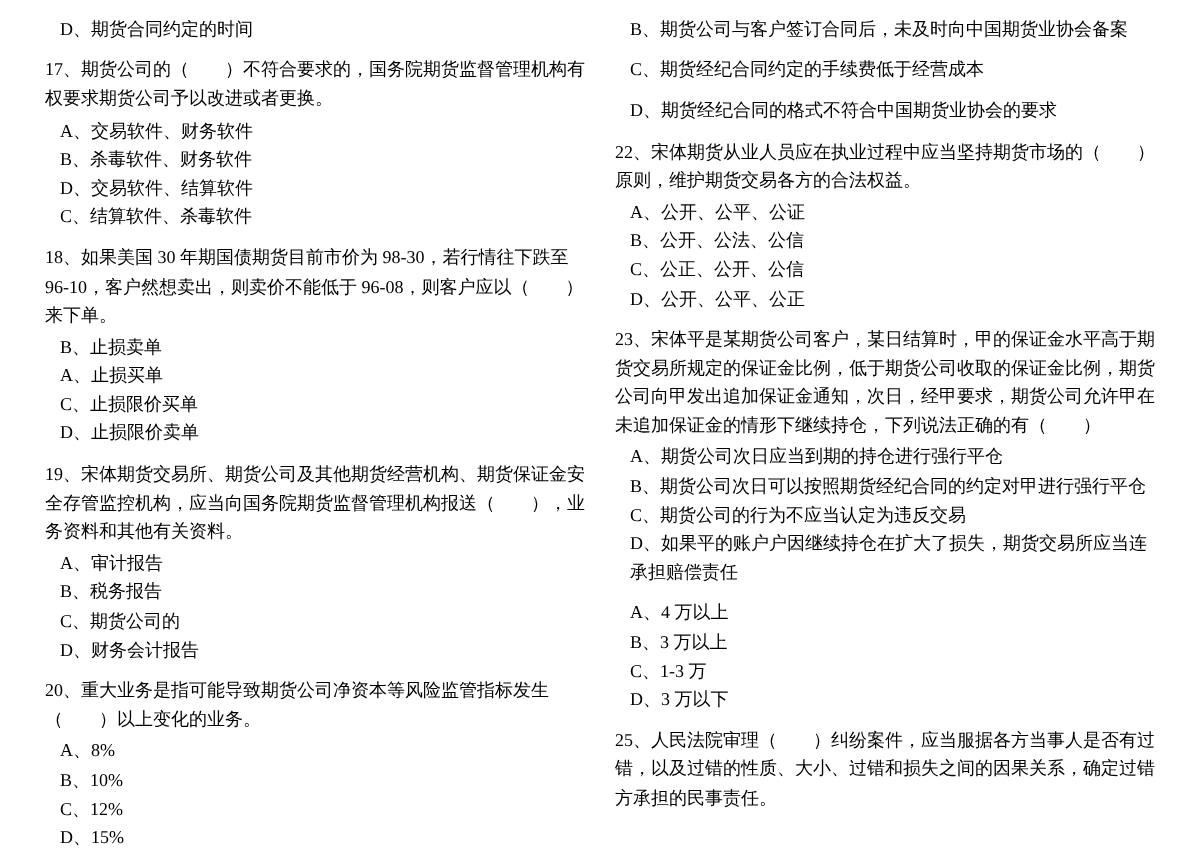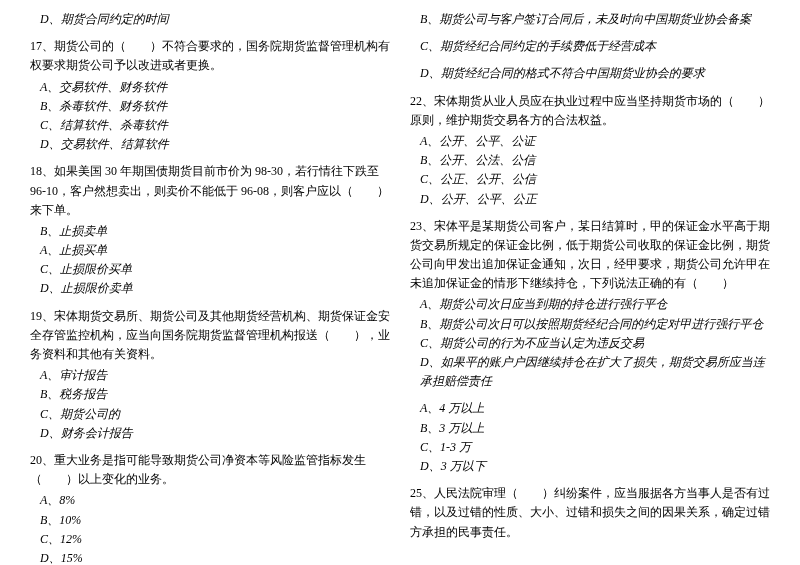--- a/index.html
+++ b/index.html
@@ -30,41 +30,40 @@
       margin-bottom: 8px;
     }
     .question-text {
       line-height: 1.6;
       text-indent: 0;
       margin-bottom: 2px;
     }
     .option {
       line-height: 1.6;
       padding-left: 10px;
-      font-style: italic;
     }
   </style>
 </head>
 <body>
 
 <div class="page-container">
   <div class="two-column">
 
     <div class="column">
 
       <div class="question-block">
         <div class="option">D、期货合同约定的时间</div>
       </div>
 
       <div class="question-block">
         <div class="question-text">17、期货公司的（　　）不符合要求的，国务院期货监督管理机构有权要求期货公司予以改进或者更换。</div>
         <div class="option">A、交易软件、财务软件</div>
         <div class="option">B、杀毒软件、财务软件</div>
+        <div class="option">D、交易软件、结算软件</div>
         <div class="option">C、结算软件、杀毒软件</div>
-        <div class="option">D、交易软件、结算软件</div>
       </div>
 
       <div class="question-block">
         <div class="question-text">18、如果美国 30 年期国债期货目前市价为 98-30，若行情往下跌至 96-10，客户然想卖出，则卖价不能低于 96-08，则客户应以（　　）来下单。</div>
         <div class="option">B、止损卖单</div>
         <div class="option">A、止损买单</div>
         <div class="option">C、止损限价买单</div>
         <div class="option">D、止损限价卖单</div>
       </div>
 

